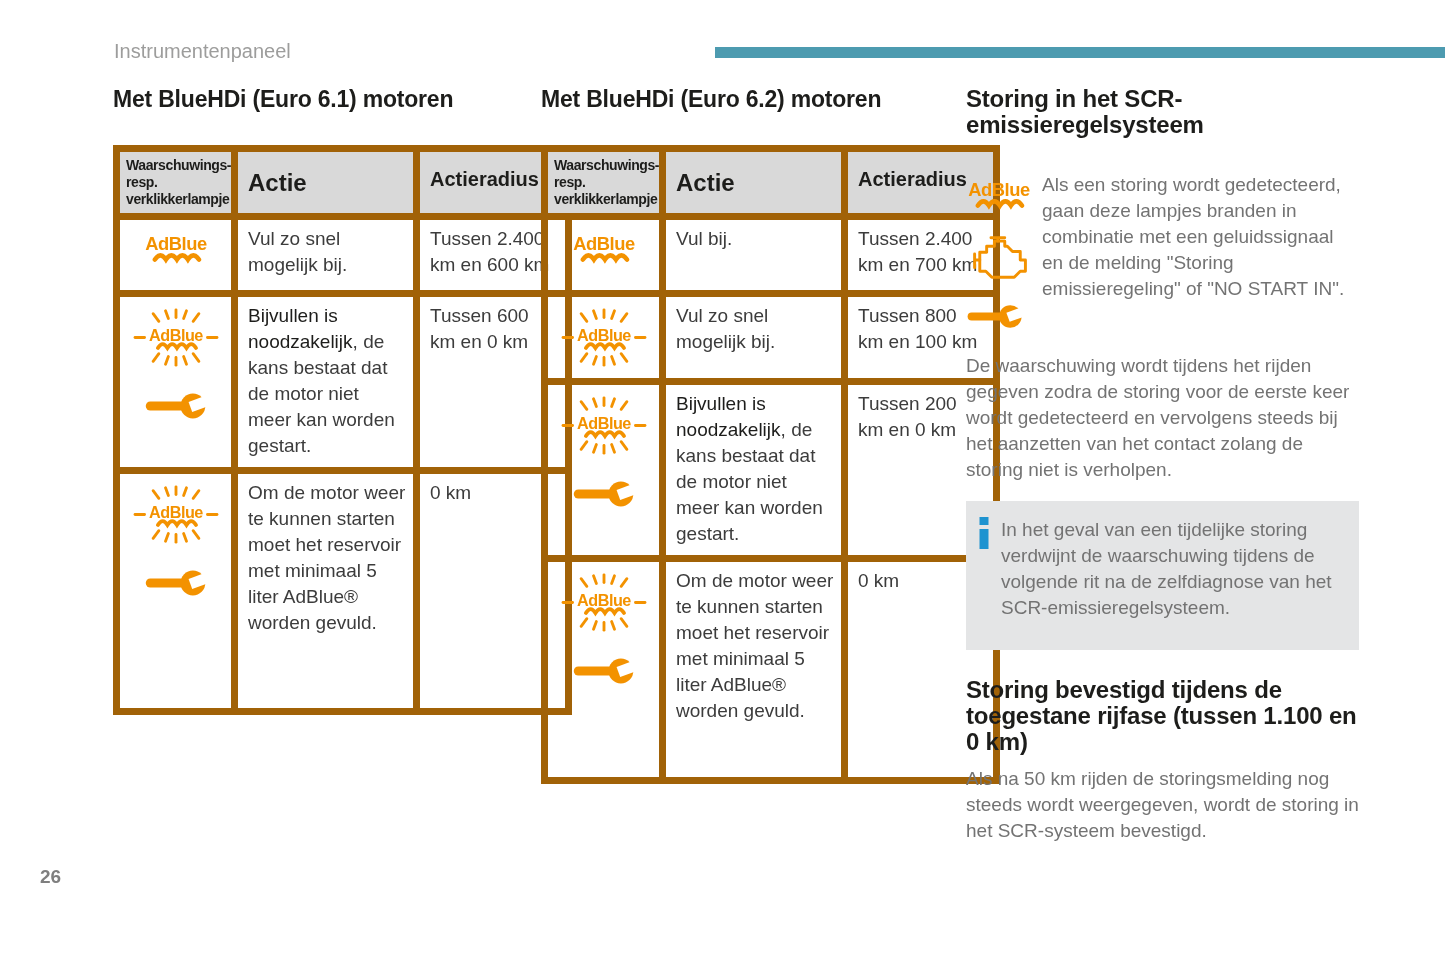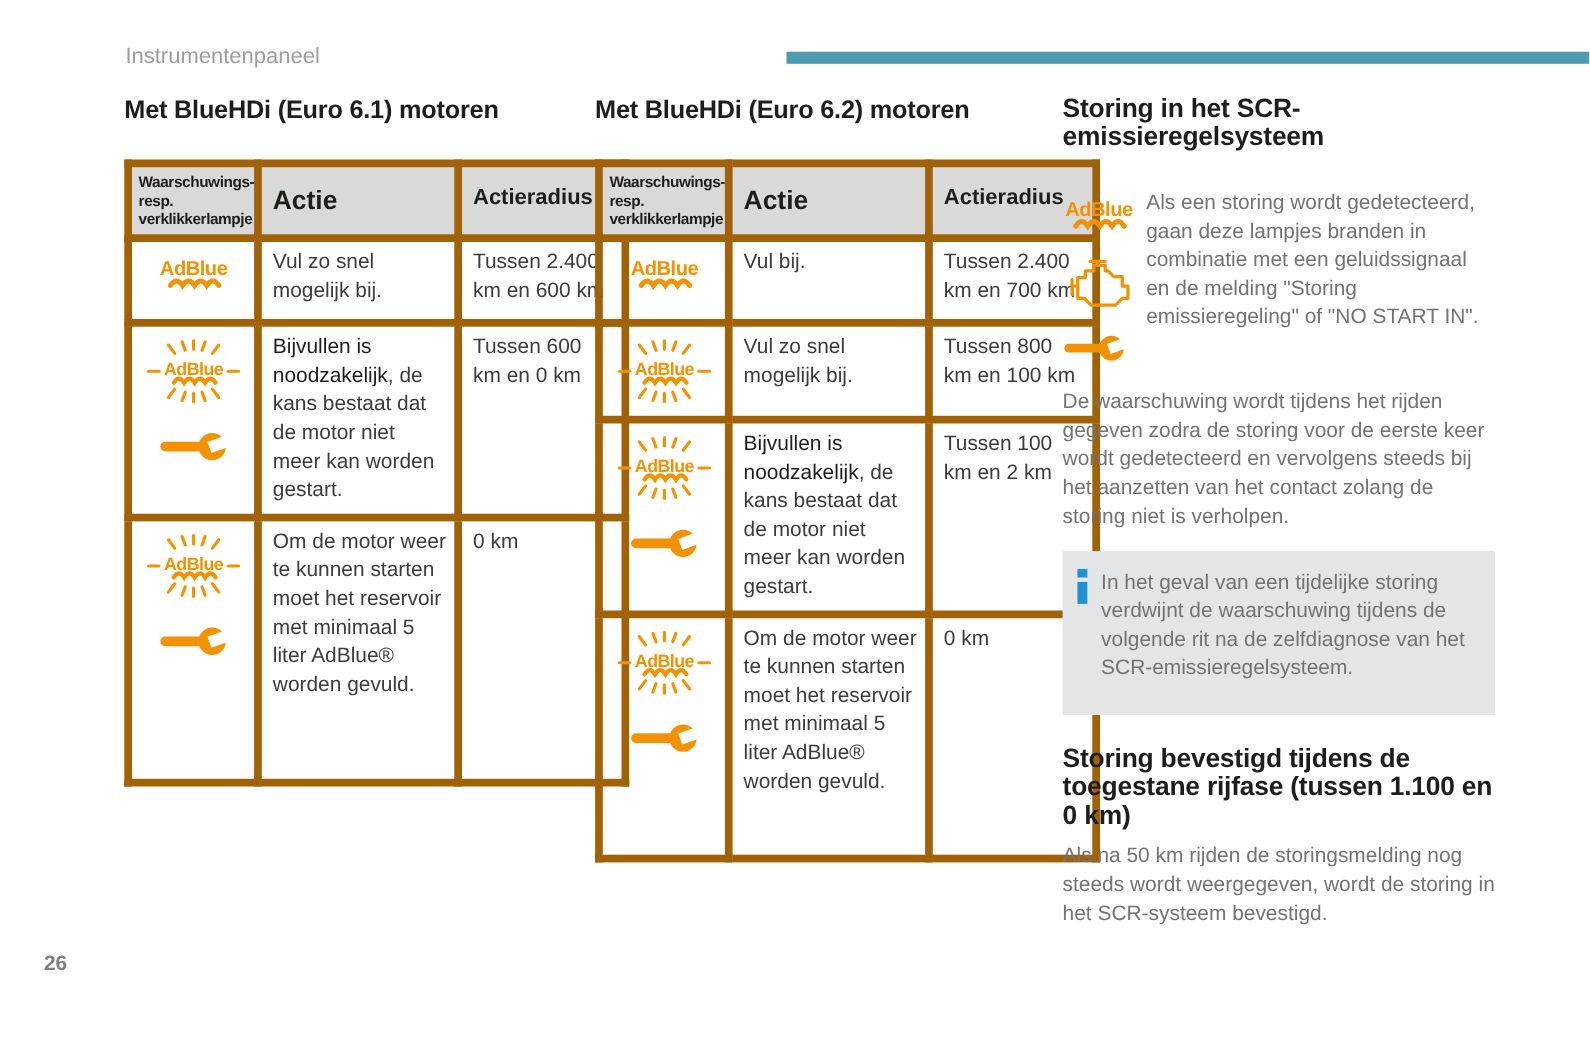--- a/index.html
+++ b/index.html
@@ -175,21 +175,21 @@
         <tr class="r143">
           <td class="icons">
             <svg class="ic" width="92" height="61">
                 <use href="#sym-adblue-blink"></use>
               </svg>
             <svg class="ic" width="64" height="32">
                 <use href="#sym-wrench"></use>
               </svg>
           </td>
           <td><span class="b">Bijvullen is noodzakelijk</span><span>, de kans bestaat dat de motor niet meer kan worden gestart.</span></td>
-          <td>Tussen 100 km en 2 km</td>
+          <td>Tussen 200 km en 0 km</td>
         </tr>
         <tr class="r222">
           <td class="icons">
             <svg class="ic" width="92" height="61">
                 <use href="#sym-adblue-blink"></use>
               </svg>
             <svg class="ic" width="64" height="32">
                 <use href="#sym-wrench"></use>
               </svg>
           </td>

